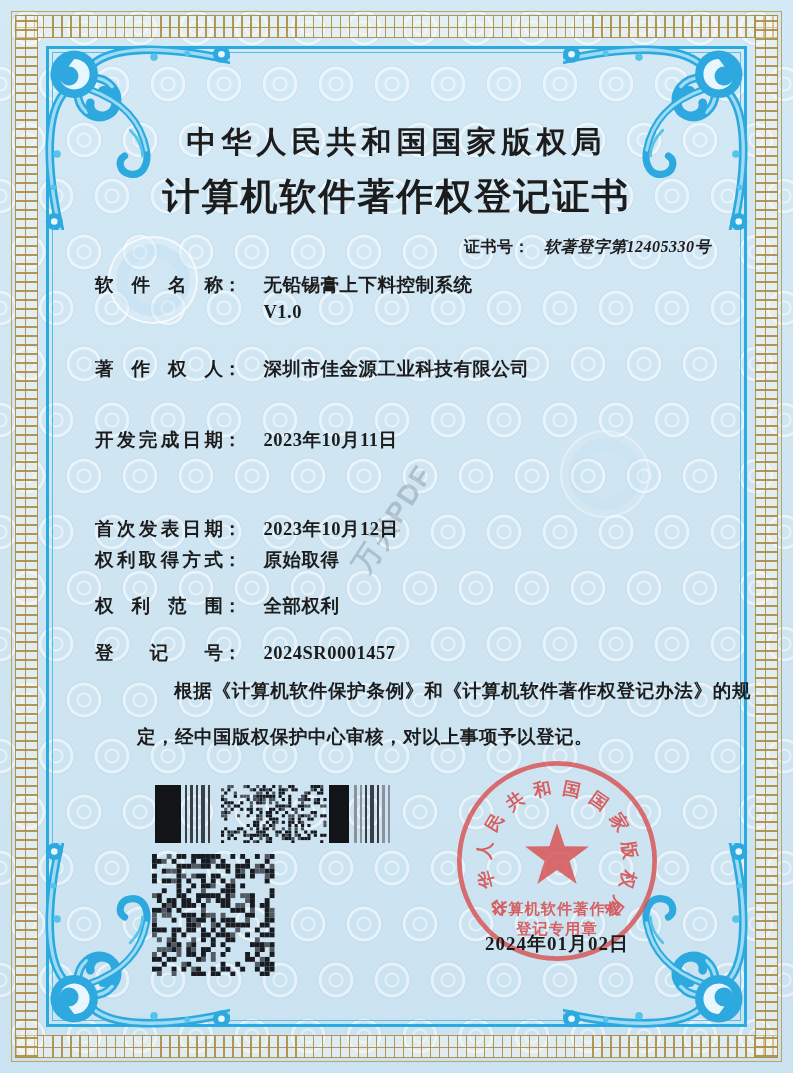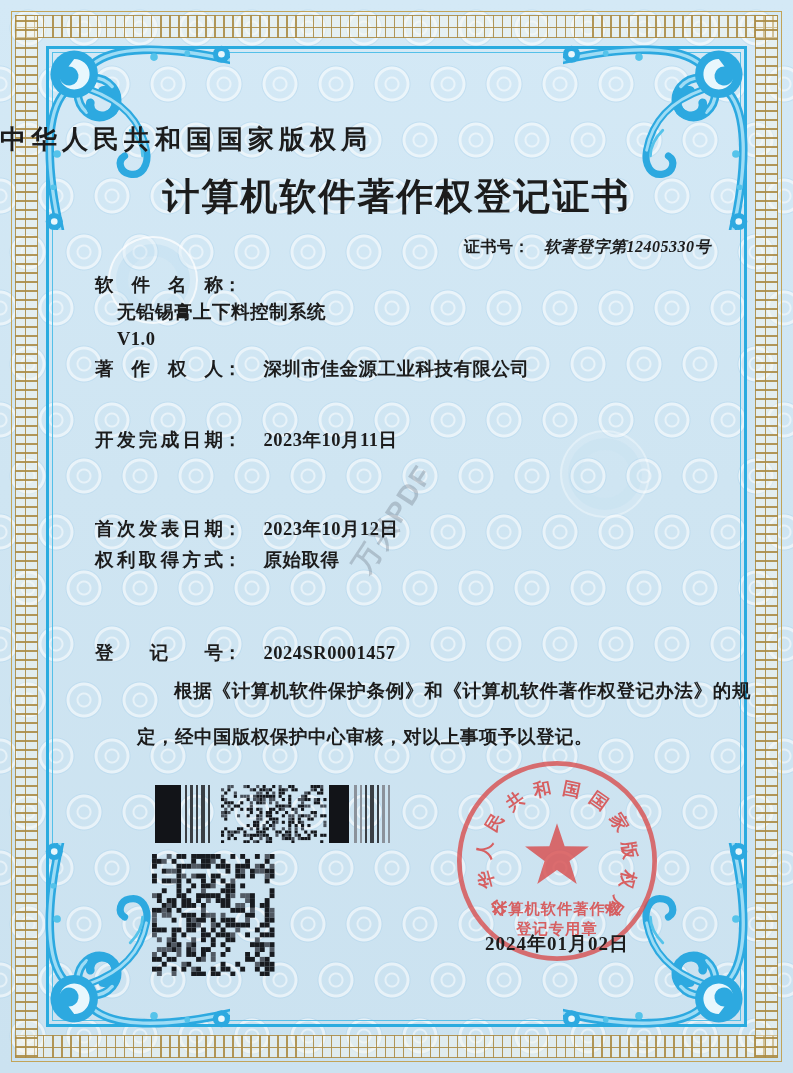--- a/index.html
+++ b/index.html
@@ -53,21 +53,21 @@
   .blue-frame-inner{position:absolute;inset:52px;border:1px solid #54c0e9;pointer-events:none;}
   
   .corner{position:absolute;width:190px;height:190px;pointer-events:none;}
   .corner.tl{left:40px;top:40px;}
   .corner.tr{right:40px;top:40px;transform:scaleX(-1);}
   .corner.bl{left:40px;bottom:40px;transform:scaleY(-1);}
   .corner.br{right:40px;bottom:40px;transform:scale(-1,-1);}
   
   .authority{
     position:absolute;left:0;right:0;top:122px;
-    text-align:left;font-size:26px;font-weight:bold;letter-spacing:5px;
+    text-align:center;font-size:30px;font-weight:bold;letter-spacing:5px;
   }
   .cert-title{
     position:absolute;left:0;right:0;top:172px;
     text-align:center;font-size:37px;font-weight:bold;letter-spacing:2px;
   }
   .cert-no-row{
     position:absolute;right:82px;top:237px;
     font-size:16px;font-weight:bold;letter-spacing:.5px;
   }
   .cert-no-row .val{margin-left:14px;font-style:italic;}
@@ -161,21 +161,21 @@
 
   <div class="pdf-watermark">万兴PDF</div>
 
   <div class="authority">中华人民共和国国家版权局</div>
   <div class="cert-title">计算机软件著作权登记证书</div>
 
   <div class="cert-no-row">
     <span>证书号：</span><span class="val">软著登字第12405330号</span>
   </div>
 
-  <div class="field-row" style="top:272px;flex-direction:column;">
+  <div class="field-row" style="top:272px;">
     <span><span class="field-label">软件名称</span><span class="field-colon">：</span></span>
     <span class="field-value"><span>无铅锡膏上下料控制系统</span><span class="v2">V1.0</span></span>
   </div>
 
   <div class="field-row" style="top:356px;">
     <span><span class="field-label">著作权人</span><span class="field-colon">：</span></span>
     <span class="field-value">深圳市佳金源工业科技有限公司</span>
   </div>
 
   <div class="field-row" style="top:427px;">
@@ -186,20 +186,24 @@
   <div class="field-row" style="top:516px;">
     <span><span class="field-label">首次发表日期</span><span class="field-colon">：</span></span>
     <span class="field-value">2023年10月12日</span>
   </div>
 
   <div class="field-row" style="top:547px;">
     <span><span class="field-label">权利取得方式</span><span class="field-colon">：</span></span>
     <span class="field-value">原始取得</span>
   </div>
 
+  <div class="field-row" style="top:593px;">
+    <span><span class="field-label">权利范围</span><span class="field-colon">：</span></span>
+    <span class="field-value">全部权利</span>
+  </div>
 
   <div class="field-row" style="top:640px;">
     <span><span class="field-label">登记号</span><span class="field-colon">：</span></span>
     <span class="field-value">2024SR0001457</span>
   </div>
 
   <div class="statement">根据《计算机软件保护条例》和《计算机软件著作权登记办法》的规定，经中国版权保护中心审核，对以上事项予以登记。</div>
 
   <svg class="barcode" id="barcode-svg" width="246" height="58">
       <rect x="0" y="0" width="26" height="58" fill="#121418"></rect>

